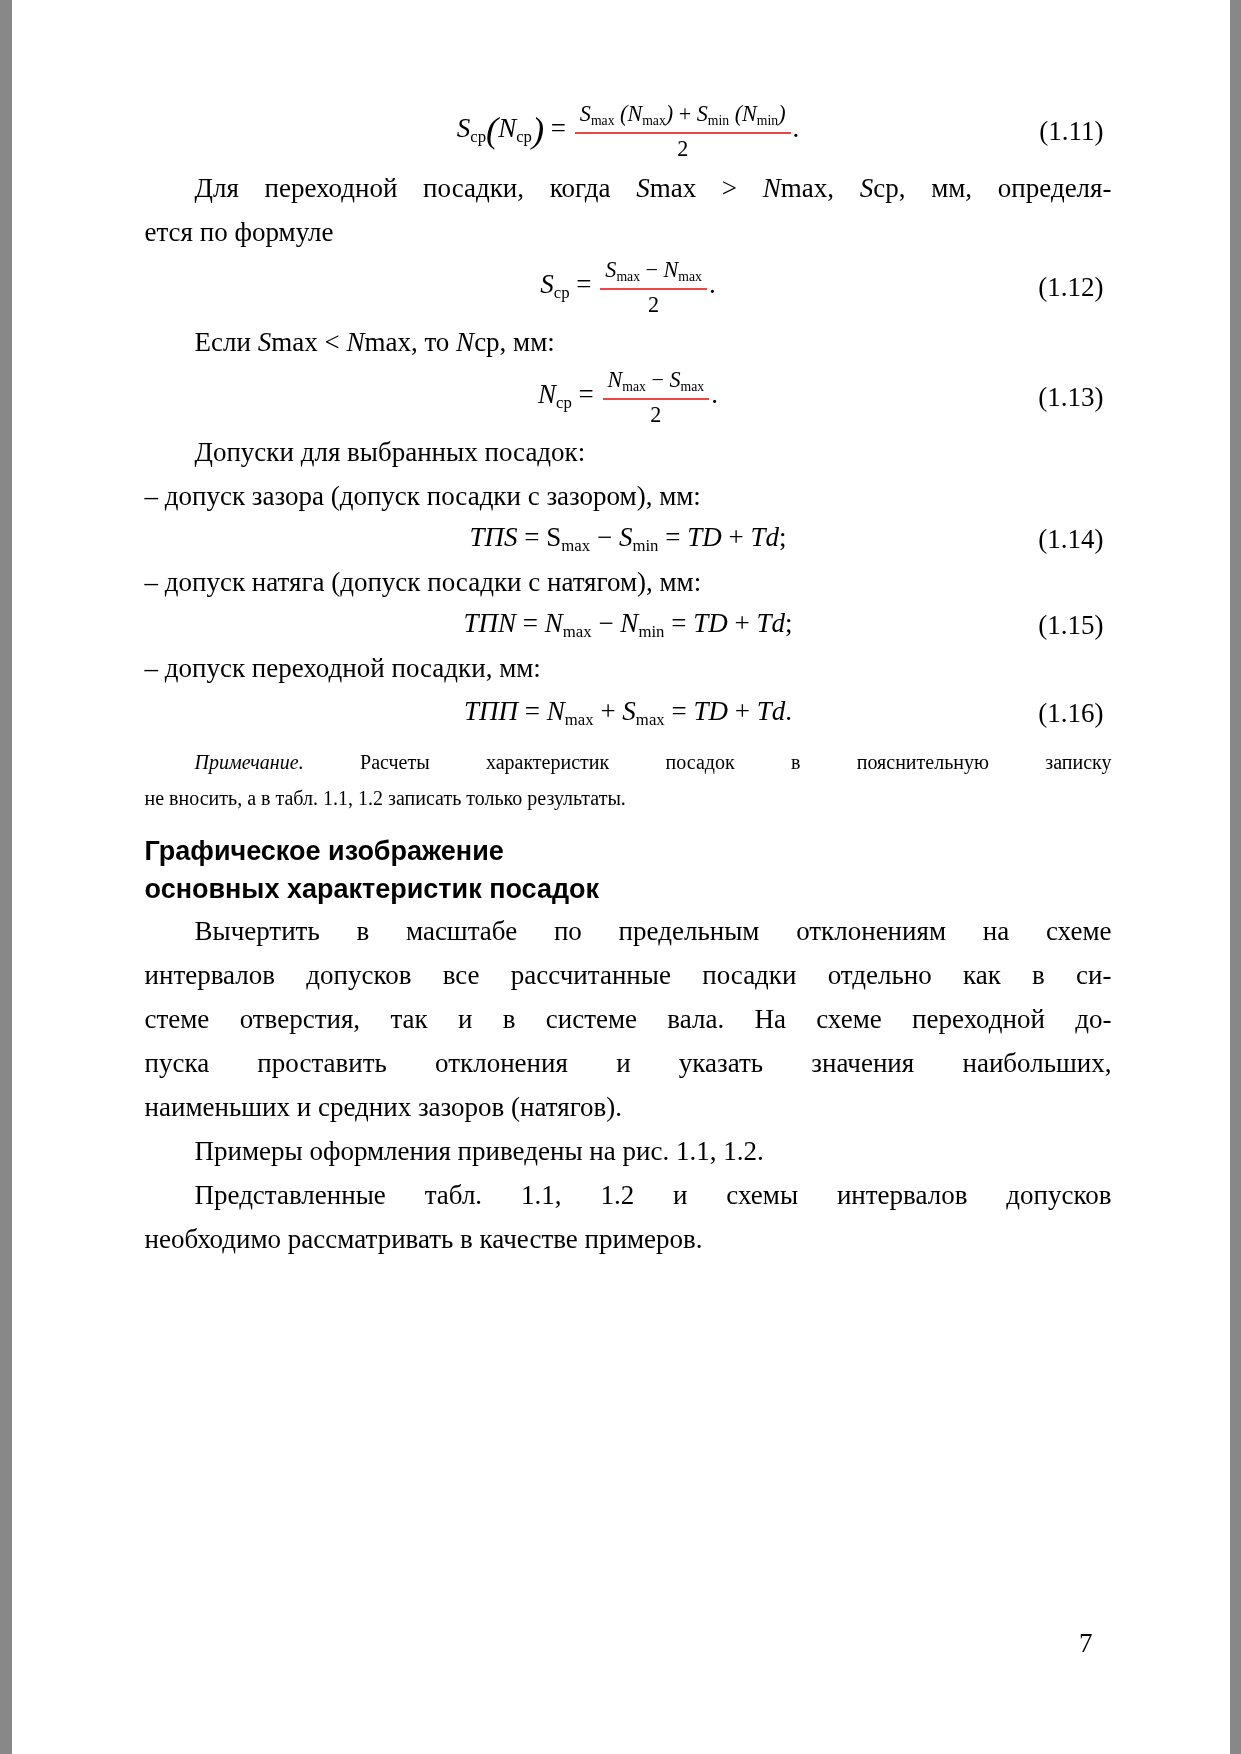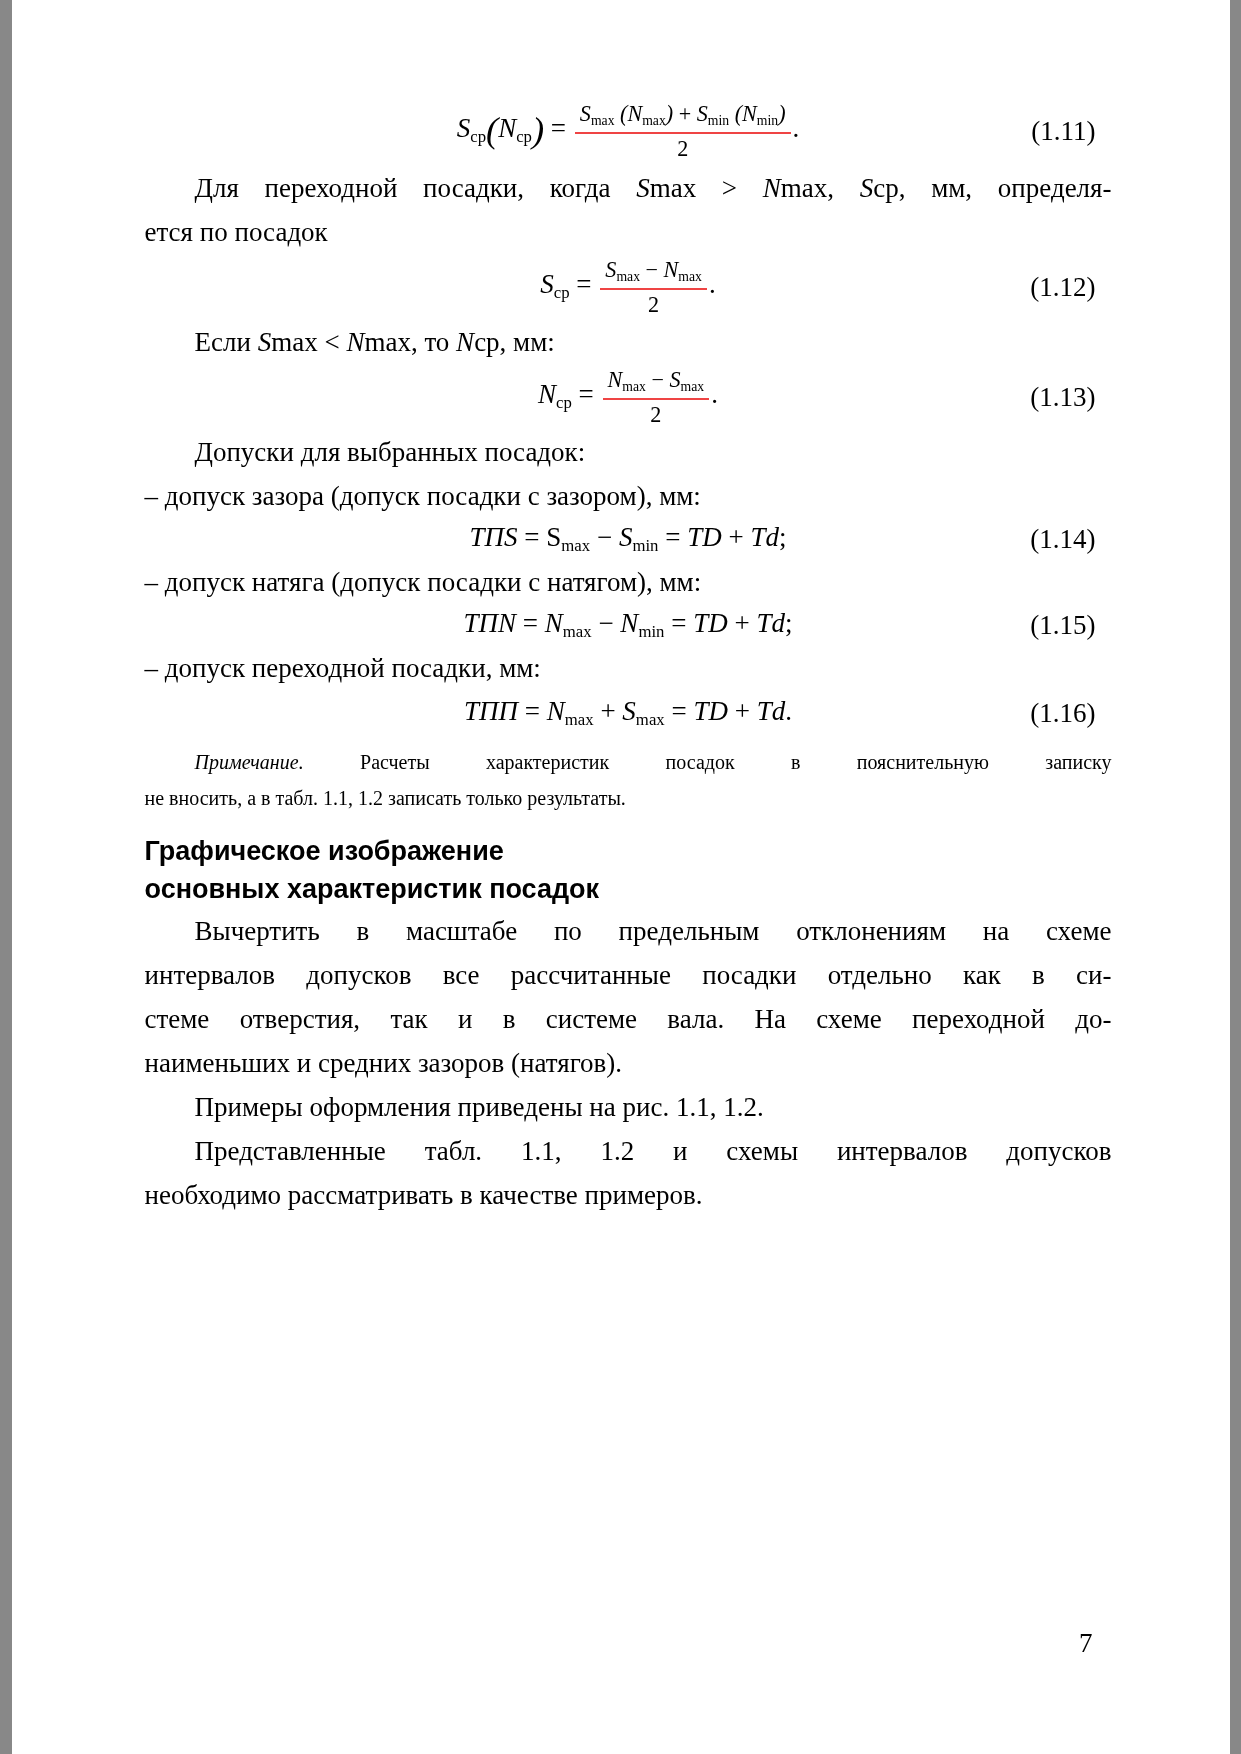--- a/index.html
+++ b/index.html
@@ -18,21 +18,21 @@
   .line{line-height:44px;white-space:nowrap;}
   .wline{line-height:44px;}
   .indent{text-indent:50px;}
   .jline{text-align:justify;text-align-last:justify;white-space:normal;}
   
   .eqrow{position:relative;display:flex;align-items:center;justify-content:center;}
   .eqrow.tall{height:70px;}
   .eqrow.tall2{height:66px;}
   .eqrow.short{height:42px;}
   .eqrow.short2{height:46px;}
-  .eqnum{position:absolute;right:16px;top:50%;transform:translateY(-50%);line-height:1;}
+  .eqnum{position:absolute;right:8px;top:50%;transform:translateY(-50%);line-height:1;}
   .formula{white-space:nowrap;}
   .formula .it,.it{font-style:italic;}
   .formula .rm{font-style:normal;}
   .formula .sub{font-size:0.62em;font-style:normal;vertical-align:-0.28em;letter-spacing:0;}
   .formula .bigp{font-style:italic;font-size:1.35em;vertical-align:-0.14em;font-weight:400;}
   .frac{display:inline-block;vertical-align:middle;text-align:center;font-size:0.82em;line-height:1.15;margin:0 2px;}
   .frac .fnum{display:block;border-bottom:2px solid #ef4444;padding:0 5px 3px 5px;}
   .frac .fden{display:block;padding-top:2px;}
   
   .note{font-size:20px;}
@@ -52,21 +52,21 @@
 
 <div class="page">
   <div class="content">
 
     <div class="eqrow tall">
       <span class="formula"><span class="it">S</span><span class="sub">ср</span><span class="bigp">(</span><span class="it">N</span><span class="sub">ср</span><span class="bigp">)</span><span class="tx"> = </span><span class="frac"><span class="fnum"><span class="it">S</span><span class="sub">max</span><span class="it"> (</span><span class="it">N</span><span class="sub">max</span><span class="it">)</span><span class="tx"> + </span><span class="it">S</span><span class="sub">min</span><span class="it"> (</span><span class="it">N</span><span class="sub">min</span><span class="it">)</span></span><span class="fden"><span class="tx">2</span></span></span><span class="tx">.</span></span>
       <span class="eqnum">(1.11)</span>
     </div>
 
     <div class="wline jline indent"><span class="tx">Для переходной посадки, когда </span><span class="it">S</span><span class="sub">max</span><span class="tx"> &gt; </span><span class="it">N</span><span class="sub">max</span><span class="tx">, </span><span class="it">S</span><span class="sub">ср</span><span class="tx">, мм, определя-</span></div>
-    <div class="line">ется по посадок</div>
+    <div class="line">ется по формуле</div>
 
     <div class="eqrow tall2">
       <span class="formula"><span class="it">S</span><span class="sub">ср</span><span class="tx"> = </span><span class="frac"><span class="fnum"><span class="it">S</span><span class="sub">max</span><span class="tx"> − </span><span class="it">N</span><span class="sub">max</span></span><span class="fden"><span class="tx">2</span></span></span><span class="tx">.</span></span>
       <span class="eqnum">(1.12)</span>
     </div>
 
     <div class="line indent"><span class="tx">Если </span><span class="it">S</span><span class="sub">max</span><span class="tx"> &lt; </span><span class="it">N</span><span class="sub">max</span><span class="tx">, то </span><span class="it">N</span><span class="sub">ср</span><span class="tx">, мм:</span></div>
 
     <div class="eqrow tall2">
       <span class="formula"><span class="it">N</span><span class="sub">ср</span><span class="tx"> = </span><span class="frac"><span class="fnum"><span class="it">N</span><span class="sub">max</span><span class="tx"> − </span><span class="it">S</span><span class="sub">max</span></span><span class="fden"><span class="tx">2</span></span></span><span class="tx">.</span></span>
@@ -103,20 +103,21 @@
 
     <div class="heading">
       <div>Графическое изображение</div>
       <div>основных характеристик посадок</div>
     </div>
 
     <div class="bodypara">
       <div class="wline jline indent">Вычертить в масштабе по предельным отклонениям на схеме</div>
       <div class="wline jline">интервалов допусков все рассчитанные посадки отдельно как в си-</div>
       <div class="wline jline">стеме отверстия, так и в системе вала. На схеме переходной до-</div>
+      <div class="wline jline">пуска проставить отклонения и указать значения наибольших,</div>
       <div class="line">наименьших и средних зазоров (натягов).</div>
     </div>
 
     <div class="line indent">Примеры оформления приведены на рис. 1.1, 1.2.</div>
 
     <div class="wline jline indent">Представленные табл. 1.1, 1.2 и схемы интервалов допусков</div>
     <div class="line">необходимо рассматривать в качестве примеров.</div>
 
   </div>
 

